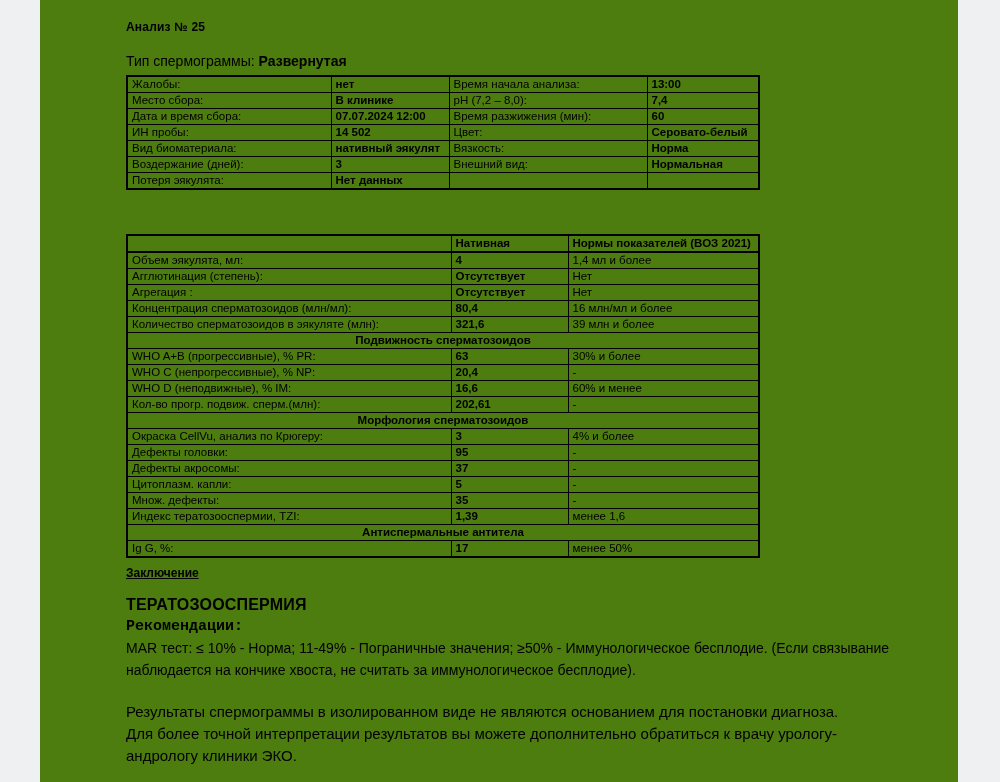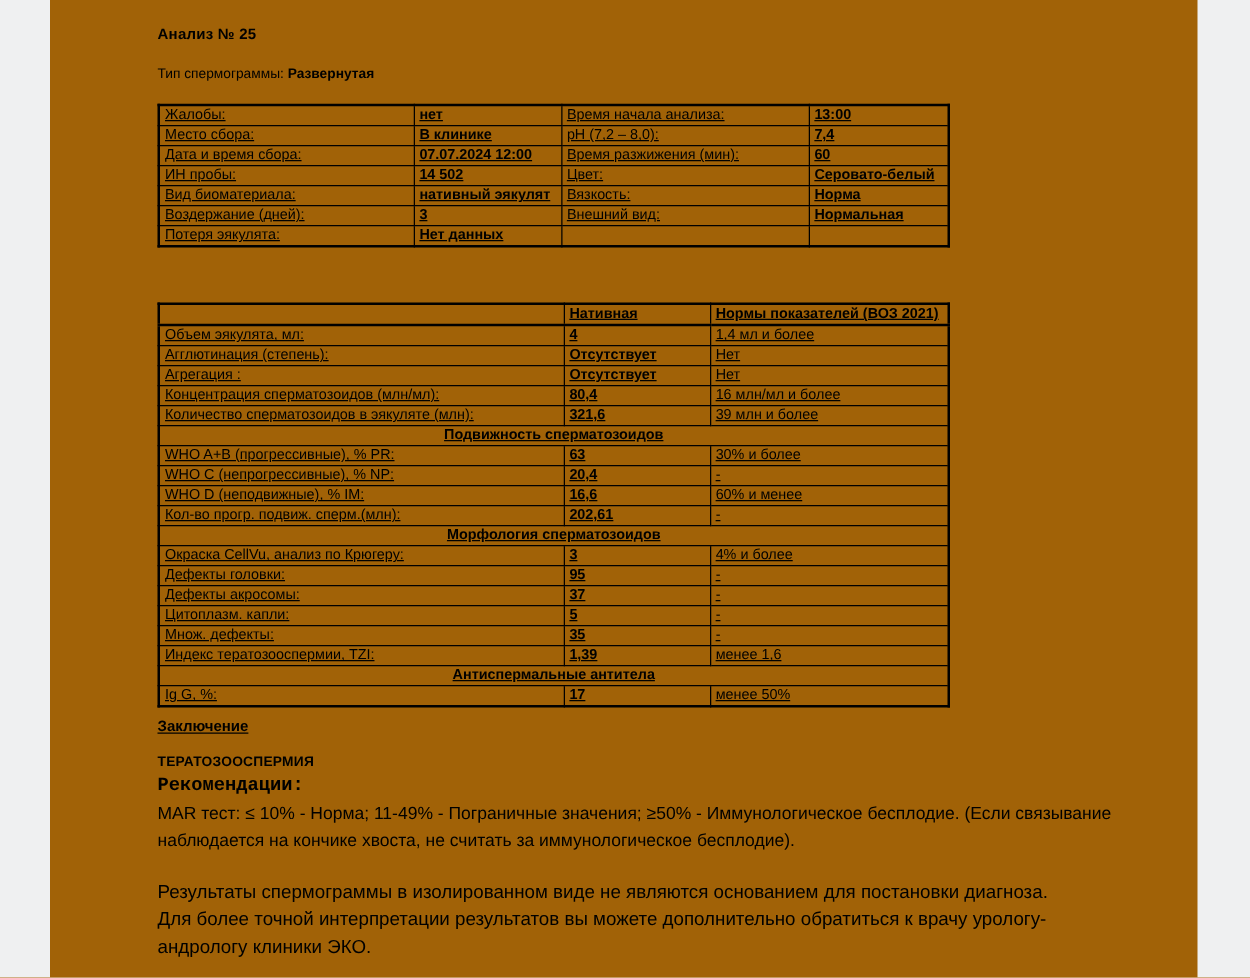--- a/index.html
+++ b/index.html
@@ -2,37 +2,36 @@
 <html><head>
 <meta charset="utf-8">
 <style>
   * { margin: 0; padding: 0; box-sizing: border-box; }
   html, body { width: 1000px; height: 782px; overflow: hidden; }
   body {
     font-family: "Liberation Sans", "DejaVu Sans", sans-serif;
     color: #000;
     background: #fff;
   }
-  .canvas { position: relative; width: 1000px; height: 782px; background: #a16207; }
+  .canvas { position: relative; width: 1000px; height: 782px; background: #4d7c0f; }
   .gutter { position: absolute; top: 0; bottom: 0; background: #eff0f1; }
   .gutter.left { left: 0; width: 40px; }
   .gutter.right { right: 0; width: 42px; }
   .content { position: absolute; left: 126px; top: 0; width: 810px; }
 
   .analysis-no { margin-top: 20px; font-size: 12px; font-weight: bold; letter-spacing: .2px; }
-  .type-line { margin-top: 19px; margin-bottom: 18px; font-size: 11px; }
+  .type-line { margin-top: 19px; margin-bottom: 6px; font-size: 14px; }
   .type-line b { font-weight: bold; }
 
   table.doc-table {
     border-collapse: collapse;
     width: 632px;
     table-layout: fixed;
     font-size: 11.5px;
     border: 2px solid #000;
-    text-decoration: underline;
   }
   table.doc-table td, table.doc-table th {
     border: 1px solid #000;
     padding: 1px 4px;
     height: 13px;
     line-height: 13px;
     overflow: hidden;
     white-space: nowrap;
     text-align: left;
     vertical-align: middle;
@@ -45,21 +44,21 @@
     text-align: center;
   }
   table.results { margin-top: 44px; }
 
   .conclusion-heading {
     margin-top: 8px;
     font-size: 12px;
     font-weight: bold;
     text-decoration: underline;
   }
-  .diagnosis { margin-top: 16px; font-size: 11px; font-weight: bold; letter-spacing: .2px; }
+  .diagnosis { margin-top: 16px; font-size: 16px; font-weight: bold; letter-spacing: .2px; }
   .rec-label { margin-top: 2px; font-size: 15px; font-weight: bold; line-height: 21px; font-family: Liberation Mono, monospace; }
   .rec-text { font-size: 14px; line-height: 22px; width: 790px; }
   .disclaimer { margin-top: 20px; font-size: 15px; line-height: 22px; width: 738px; }
 </style>
 </head>
 <body>
 
 <div class="canvas">
   <div class="gutter left"></div>
   <div class="gutter right"></div>

